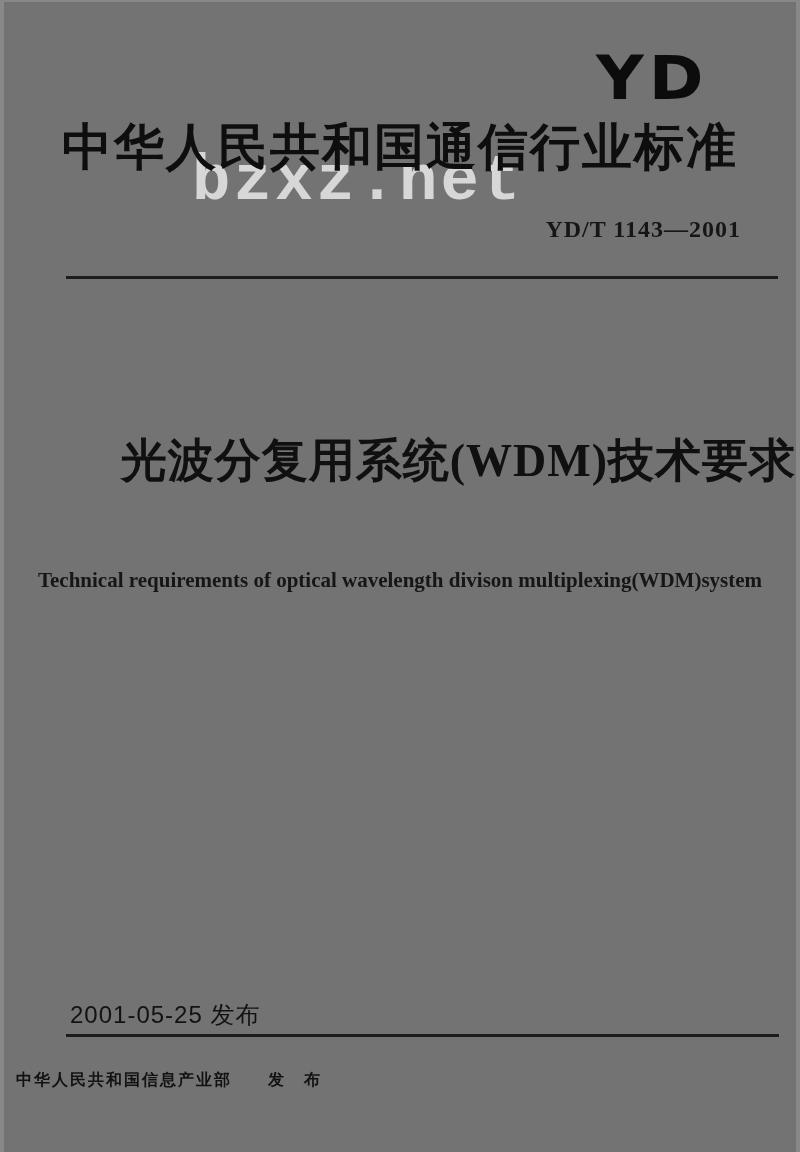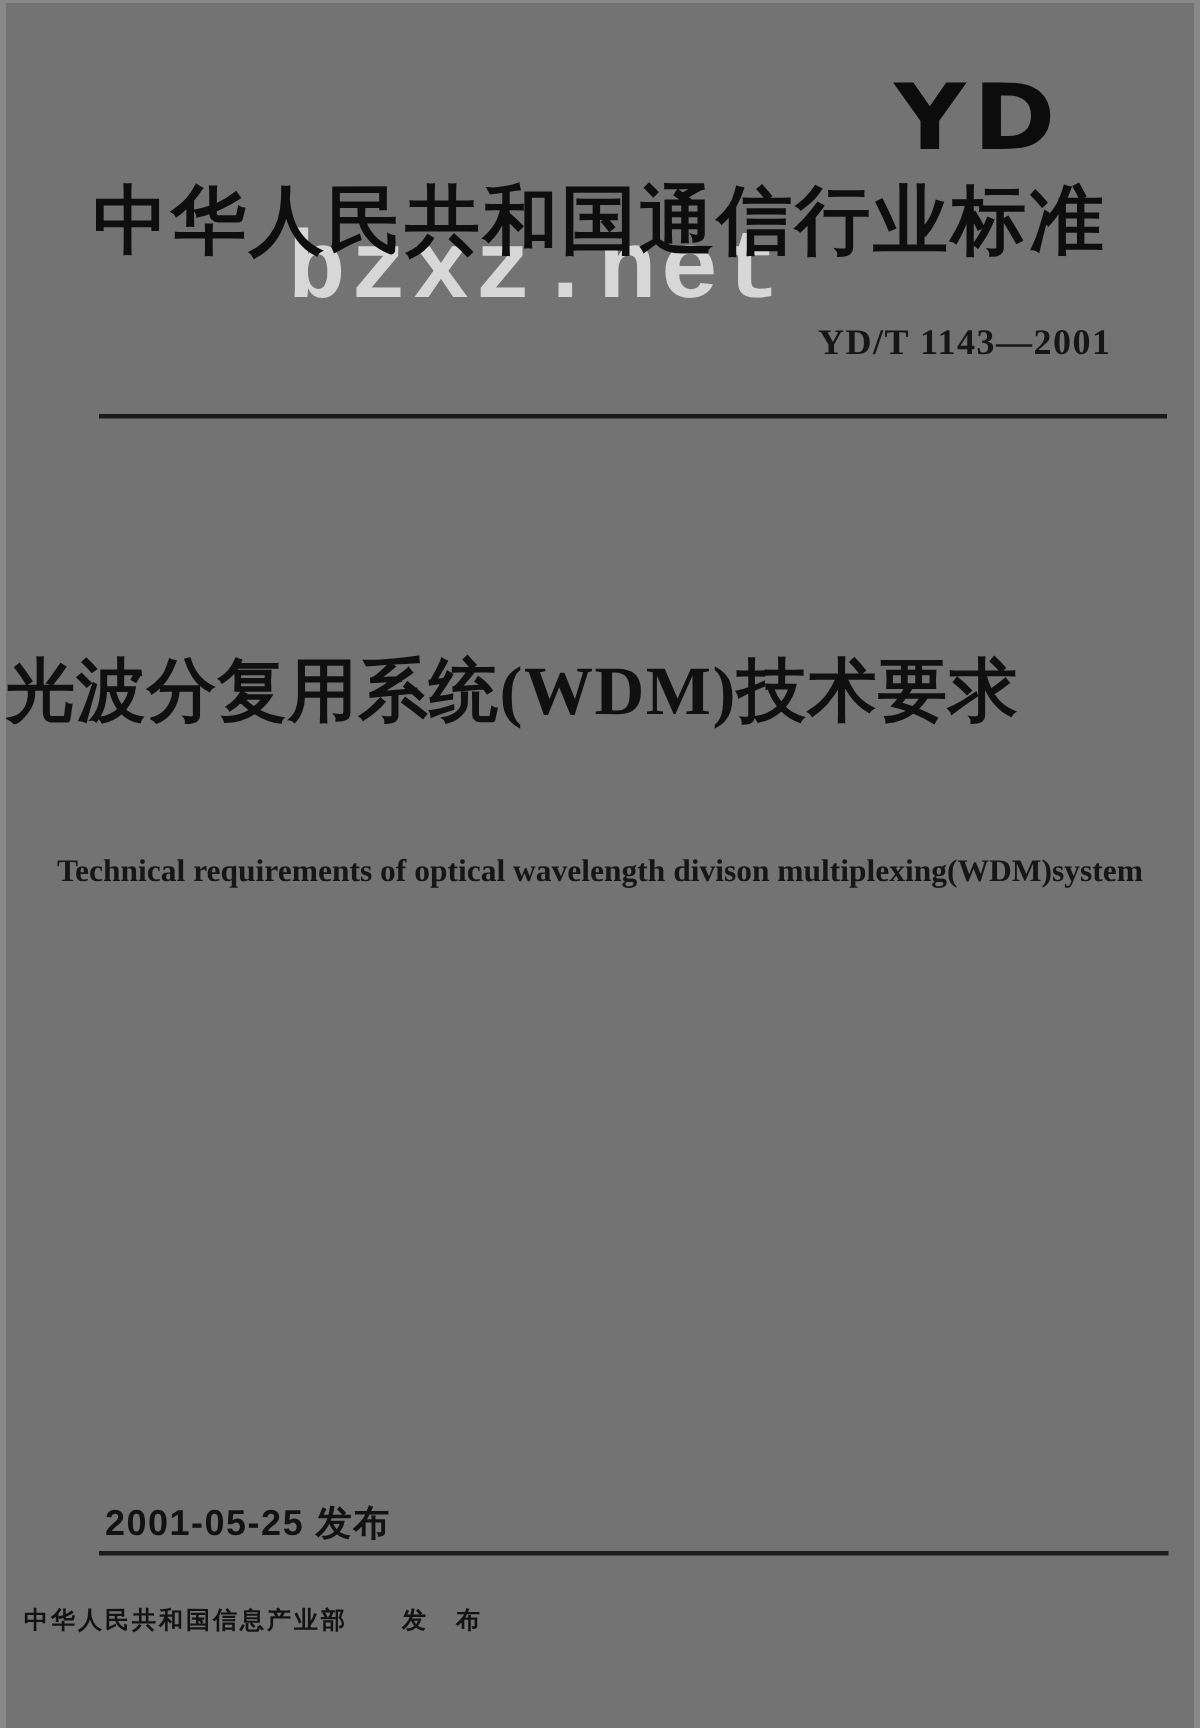--- a/index.html
+++ b/index.html
@@ -68,21 +68,21 @@
     left: 62px;
     width: 712px;
     height: 3px;
     background: #1c1c1c;
   }
   .title-zh-1 {
     position: absolute;
     top: 436px;
     left: 0;
     width: 100%;
-    text-align: left;
+    text-align: right;
     font-family: "Liberation Serif", "Liberation Sans", serif;
     font-weight: bold;
     font-size: 46px;
     line-height: 1;
     letter-spacing: 1px;
     color: #101010;
     white-space: nowrap;
   }
   .title-zh-2 {
     position: absolute;
@@ -125,21 +125,21 @@
   }
   .dates-row {
     position: absolute;
     top: 997px;
     left: 66px;
     width: 700px;
     display: flex;
     justify-content: space-between;
     align-items: baseline;
     font-size: 24px;
-    font-weight: 700;
+    font-weight: 400;
     letter-spacing: 1px;
     color: #121212;
   }
   .rule-bottom {
     position: absolute;
     top: 1032px;
     left: 62px;
     width: 713px;
     height: 3px;
     background: #1c1c1c;

